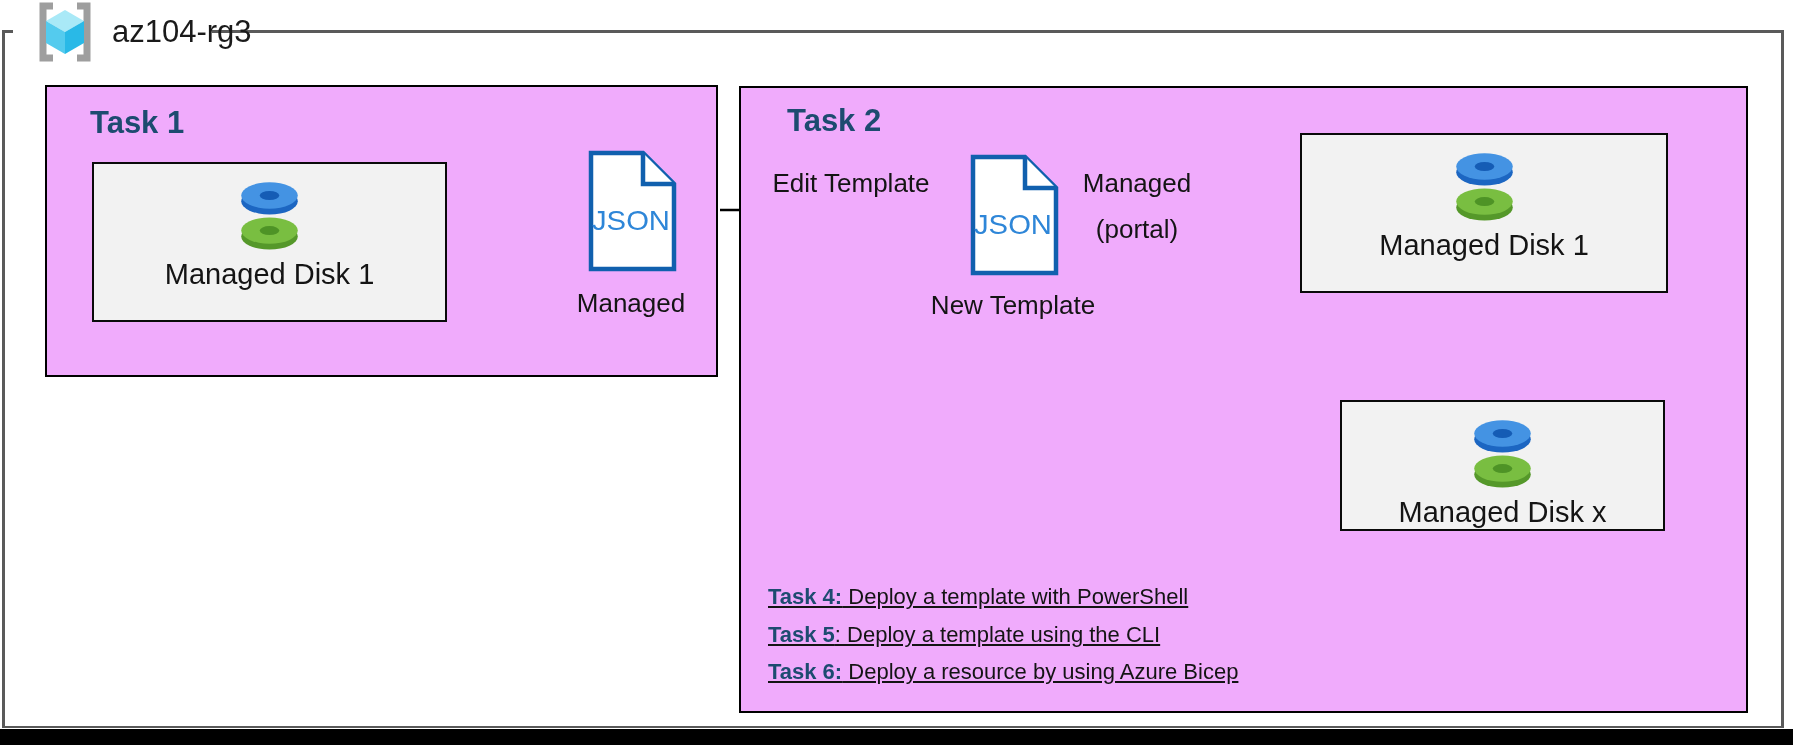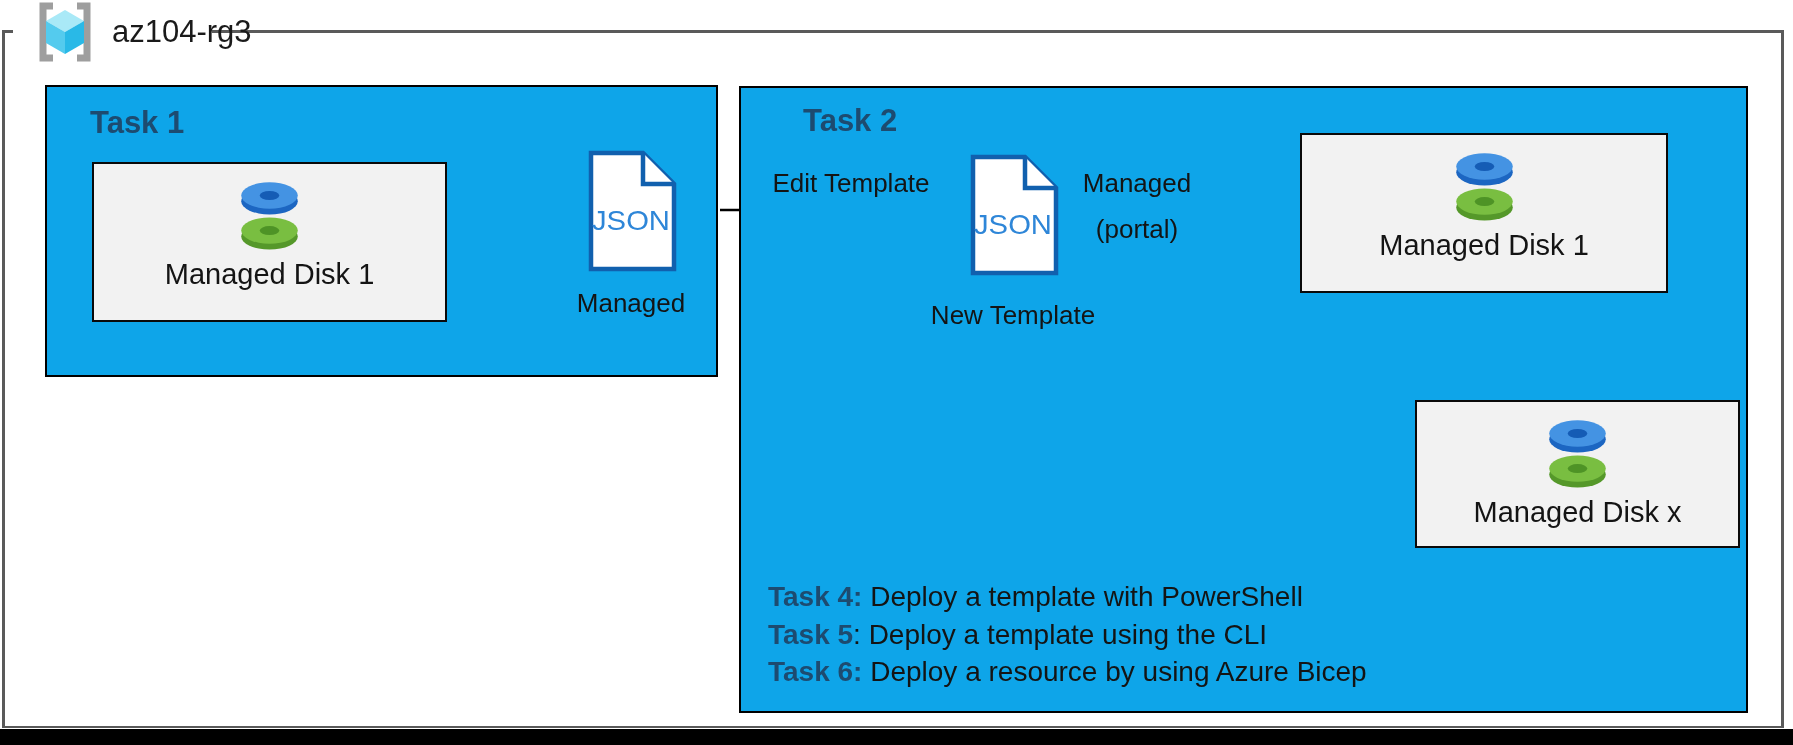--- a/index.html
+++ b/index.html
@@ -1,29 +1,29 @@
 <!DOCTYPE html>
 <html><head>
 <meta charset="utf-8">
 <style>
   html,body{margin:0;padding:0;background:#fff;}
   .canvas{position:relative;width:1793px;height:745px;background:#ffffff;overflow:hidden;
           font-family:"Liberation Sans",sans-serif;color:#111;padding-left:32px;}
   .abs{position:absolute;box-sizing:border-box;}
   .hairline{background:#5A5A5A;}
-  .taskbox{border:2.5px solid #000;background:#0ea5e9;}
+  .taskbox{border:2.5px solid #000;background:#f0abfc;}
   .diskbox{border:2.5px solid #0a0a0a;background:#F2F2F2;display:flex;flex-direction:column;
            align-items:center;padding-top:11px;}
   .disklabel{font-size:29px;color:#141414;margin-top:5px;white-space:nowrap;}
   .tasktitle{font-size:31px;font-weight:bold;color:#1D4B70;white-space:nowrap;}
   .plain{font-size:26px;color:#141414;white-space:nowrap;}
   .centered{text-align:center;}
   .blueline{color:#1D4B70;font-size:29px;white-space:nowrap;}
   .blueline b{font-weight:bold;}
-  .tasklist{font-size:28px;line-height:37.5px;white-space:nowrap;color:#141414;}
+  .tasklist{font-size:22px;line-height:37.5px;white-space:nowrap;color:#141414;text-decoration:underline;}
   .tasklist b{color:#1D4B70;}
   svg{display:block;}
   .overlay{position:absolute;left:0;top:0;pointer-events:none;}
 </style>
 </head>
 <body>
 
 <div class="canvas">
 
   <div class="abs hairline" style="left:2px;top:30px;width:2.5px;height:698px;"></div>
@@ -76,50 +76,50 @@
   <div class="abs" style="left:585px;top:150px;width:92px;height:122px;">
     <svg width="92" height="122" viewBox="0 0 92 122">
       <path d="M6,3 H58 L89,34 V119 H6 Z" fill="#fff" stroke="#1160AE" stroke-width="4.5"></path>
       <path d="M58,3 V34 H89" fill="#fff" stroke="#1160AE" stroke-width="4.5"></path>
       <text x="46" y="80" text-anchor="middle" font-size="28" fill="#2E86D8" textLength="78" lengthAdjust="spacingAndGlyphs">JSON</text>
     </svg>
   </div>
   <div class="abs plain centered" style="left:531px;top:288px;width:200px;">Managed</div>
 
   <div class="abs taskbox" style="left:739px;top:86px;width:1009px;height:627px;"></div>
-  <div class="abs tasktitle" style="left:787px;top:103px;margin-left:16px;">Task 2</div>
+  <div class="abs tasktitle" style="left:787px;top:103px;">Task 2</div>
 
   <div class="abs plain centered" style="left:731px;top:168px;width:240px;">Edit Template</div>
 
   <div class="abs" style="left:967px;top:153px;width:92px;height:124px;">
     <svg width="92" height="124" viewBox="0 0 92 122">
       <path d="M6,3 H58 L89,34 V119 H6 Z" fill="#fff" stroke="#1160AE" stroke-width="4.5"></path>
       <path d="M58,3 V34 H89" fill="#fff" stroke="#1160AE" stroke-width="4.5"></path>
       <text x="46" y="80" text-anchor="middle" font-size="28" fill="#2E86D8" textLength="78" lengthAdjust="spacingAndGlyphs">JSON</text>
     </svg>
   </div>
-  <div class="abs plain centered" style="left:893px;top:300px;width:240px;">New Template</div>
+  <div class="abs plain centered" style="left:893px;top:290px;width:240px;">New Template</div>
 
   <div class="abs plain centered" style="left:1057px;top:168px;width:160px;">Managed</div>
   <div class="abs plain centered" style="left:1057px;top:214px;width:160px;text-align:center;">(portal)</div>
 
   <div class="abs diskbox" style="left:1300px;top:133px;width:368px;height:160px;">
     <svg width="63" height="78" viewBox="0 0 64 80">
       <ellipse cx="32" cy="63" rx="29" ry="13.5" fill="#55982A"></ellipse>
       <ellipse cx="32" cy="57" rx="29" ry="13.5" fill="#79BE41"></ellipse>
       <ellipse cx="32" cy="57" rx="10" ry="4.6" fill="#4E9326"></ellipse>
       <ellipse cx="32" cy="27" rx="29" ry="13.5" fill="#1C66C2"></ellipse>
       <ellipse cx="32" cy="21" rx="29" ry="13.5" fill="#4493E3"></ellipse>
       <ellipse cx="32" cy="21" rx="10" ry="4.6" fill="#155CB5"></ellipse>
     </svg>
     <div class="disklabel">Managed Disk 1</div>
   </div>
 
 
-  <div class="abs diskbox" style="left:1415px;top:400px;width:325px;height:148px;">
+  <div class="abs diskbox" style="left:1340px;top:400px;width:325px;height:131px;">
     <svg width="63" height="78" viewBox="0 0 64 80">
       <ellipse cx="32" cy="63" rx="29" ry="13.5" fill="#55982A"></ellipse>
       <ellipse cx="32" cy="57" rx="29" ry="13.5" fill="#79BE41"></ellipse>
       <ellipse cx="32" cy="57" rx="10" ry="4.6" fill="#4E9326"></ellipse>
       <ellipse cx="32" cy="27" rx="29" ry="13.5" fill="#1C66C2"></ellipse>
       <ellipse cx="32" cy="21" rx="29" ry="13.5" fill="#4493E3"></ellipse>
       <ellipse cx="32" cy="21" rx="10" ry="4.6" fill="#155CB5"></ellipse>
     </svg>
     <div class="disklabel">Managed Disk x</div>
   </div>

